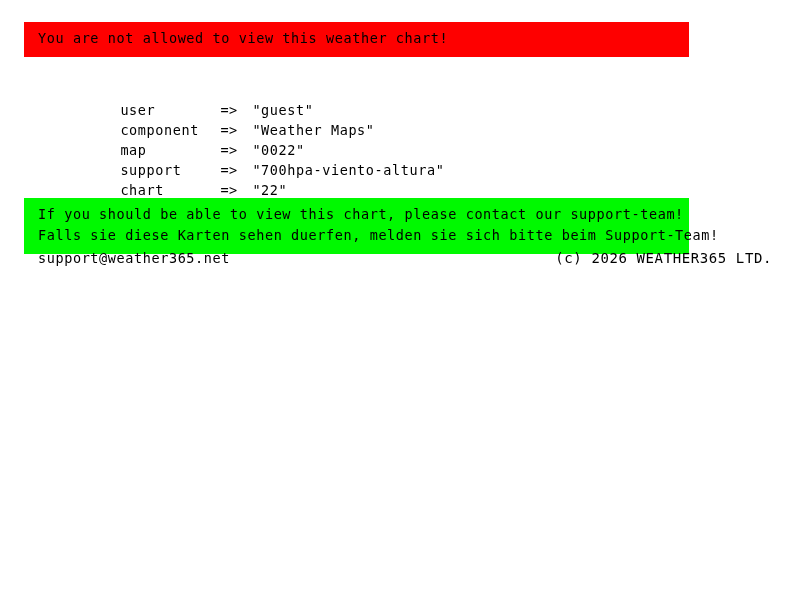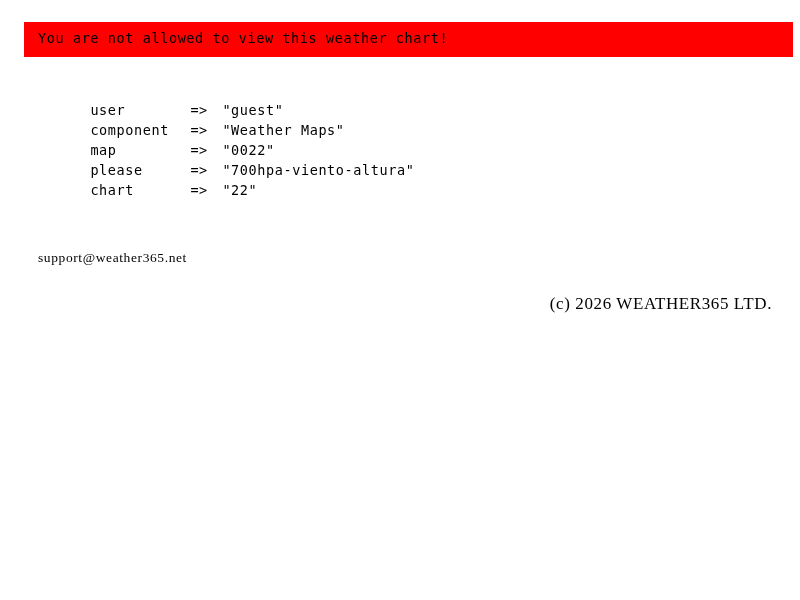--- a/index.html
+++ b/index.html
@@ -19,21 +19,21 @@
   .page {
     position: absolute;
     left: 0;
     top: 0;
     width: 800px;
     height: 600px;
   }
   .banner {
     position: absolute;
     left: 24px;
-    width: 769px;
+    width: 665px;
     box-sizing: border-box;
     padding: 6px 14px 8px 14px;
   }
   .banner-deny {
     top: 22px;
     background: #fe0000;
   }
   .banner-ok {
     top: 198px;
     background: #00f900;
@@ -55,52 +55,51 @@
     display: block;
     height: 20px;
     line-height: 20px;
     white-space: pre;
     font-size: 13.5px;
     letter-spacing: 0.6px;
   }
   .p-key {
     display: inline-block;
     width: 100px;
+    margin-left: 30px;
   }
   .p-arrow {
     display: inline-block;
     width: 32px;
   }
   .p-val {
     display: inline-block;
   }
   .footer {
     position: absolute;
     left: 38px;
     top: 250px;
     width: 734px;
     height: 18px;
-    font-family: Liberation Serif, serif;
   }
   .footer-left {
     position: absolute;
     left: 0;
     top: 0;
     font-size: 13.5px;
     letter-spacing: 0.6px;
     white-space: pre;
   }
   .footer-right {
     position: absolute;
     right: 0;
     top: 0;
-    font-size: 17px;
+    font-size: 14px;
     letter-spacing: 0.6px;
     white-space: pre;
-    margin-top: 44px;
   }
 </style>
 </head>
 <body>
 
 <div class="page">
 
   <div class="banner banner-deny">
     <div class="banner-line">You are not allowed to view this weather chart!</div>
   </div>
@@ -109,26 +108,30 @@
     <div class="param-row">
       <span class="p-key">user</span><span class="p-arrow">=&gt;</span><span class="p-val">"guest"</span>
     </div>
     <div class="param-row">
       <span class="p-key">component</span><span class="p-arrow">=&gt;</span><span class="p-val">"Weather Maps"</span>
     </div>
     <div class="param-row">
       <span class="p-key">map</span><span class="p-arrow">=&gt;</span><span class="p-val">"0022"</span>
     </div>
     <div class="param-row">
-      <span class="p-key">please</span><span class="p-arrow">=&gt;</span><span class="p-val">"700hpa-viento-altura"</span>
+      <span class="p-key">support</span><span class="p-arrow">=&gt;</span><span class="p-val">"700hpa-viento-altura"</span>
     </div>
     <div class="param-row">
       <span class="p-key">chart</span><span class="p-arrow">=&gt;</span><span class="p-val">"22"</span>
     </div>
   </div>
 
+  <div class="banner banner-ok">
+    <div class="banner-line">If you should be able to view this chart, please contact our support-team!</div>
+    <div class="banner-line">Falls sie diese Karten sehen duerfen, melden sie sich bitte beim Support-Team!</div>
+  </div>
 
   <div class="footer">
     <span class="footer-left">support@weather365.net</span>
     <span class="footer-right">(c) 2026 WEATHER365 LTD.</span>
   </div>
 
 </div>
 
 </body></html>

